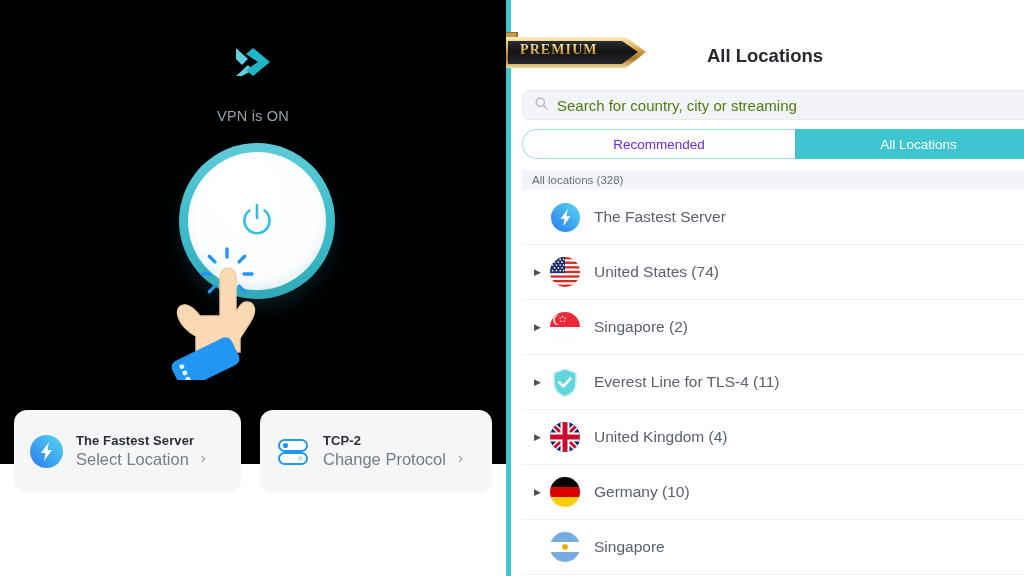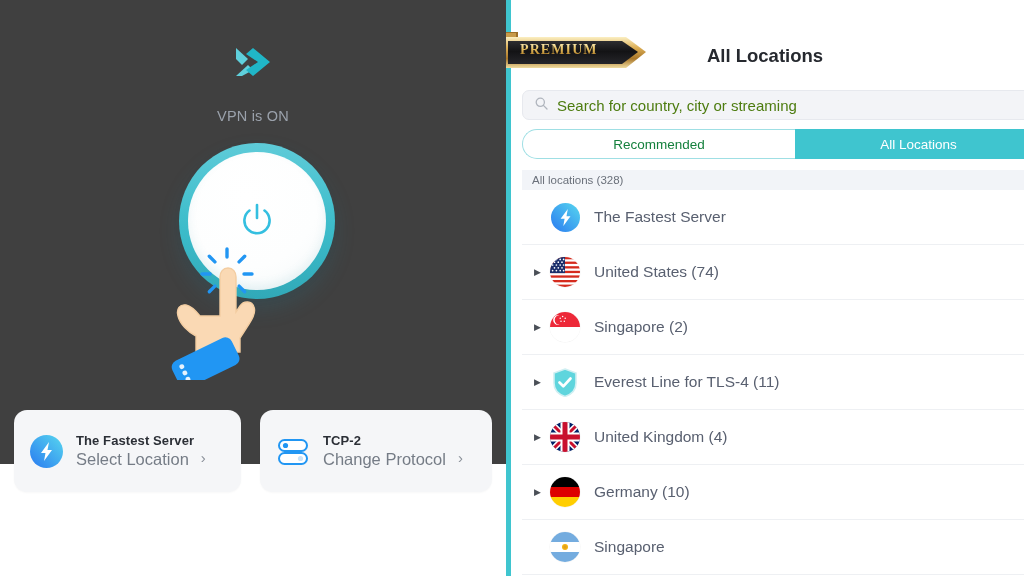--- a/index.html
+++ b/index.html
@@ -9,21 +9,21 @@
     font-family: "Liberation Sans", sans-serif;
     background: #ffffff;
     overflow: hidden;
   }
   #app { position: relative; width: 1024px; height: 576px; display: flex; }
 
   
   .left-panel {
     position: relative;
     width: 506px; height: 464px;
-    background: #404040;
+    background: #000000;
     flex: 0 0 506px;
   }
 
   .brand-logo {
     position: absolute;
     left: 0; right: 0; top: 42px;
     display: flex; justify-content: center; align-items: center;
     height: 40px;
   }
 
@@ -185,21 +185,21 @@
   }
   .tab {
     height: 30px;
     display: flex; align-items: center; justify-content: center;
     font-size: 13.5px;
     cursor: pointer;
   }
   .tab-inactive {
     flex: 0 0 273px;
     background: #ffffff;
-    color: #15803d;
+    color: #6d28d9;
     border: 1px solid #9fdfe4;
     border-right: none;
     border-radius: 15px 0 0 15px;
   }
   .tab-active {
     flex: 1 1 auto;
     background: #3fc5cf;
     color: #ffffff;
   }
 

